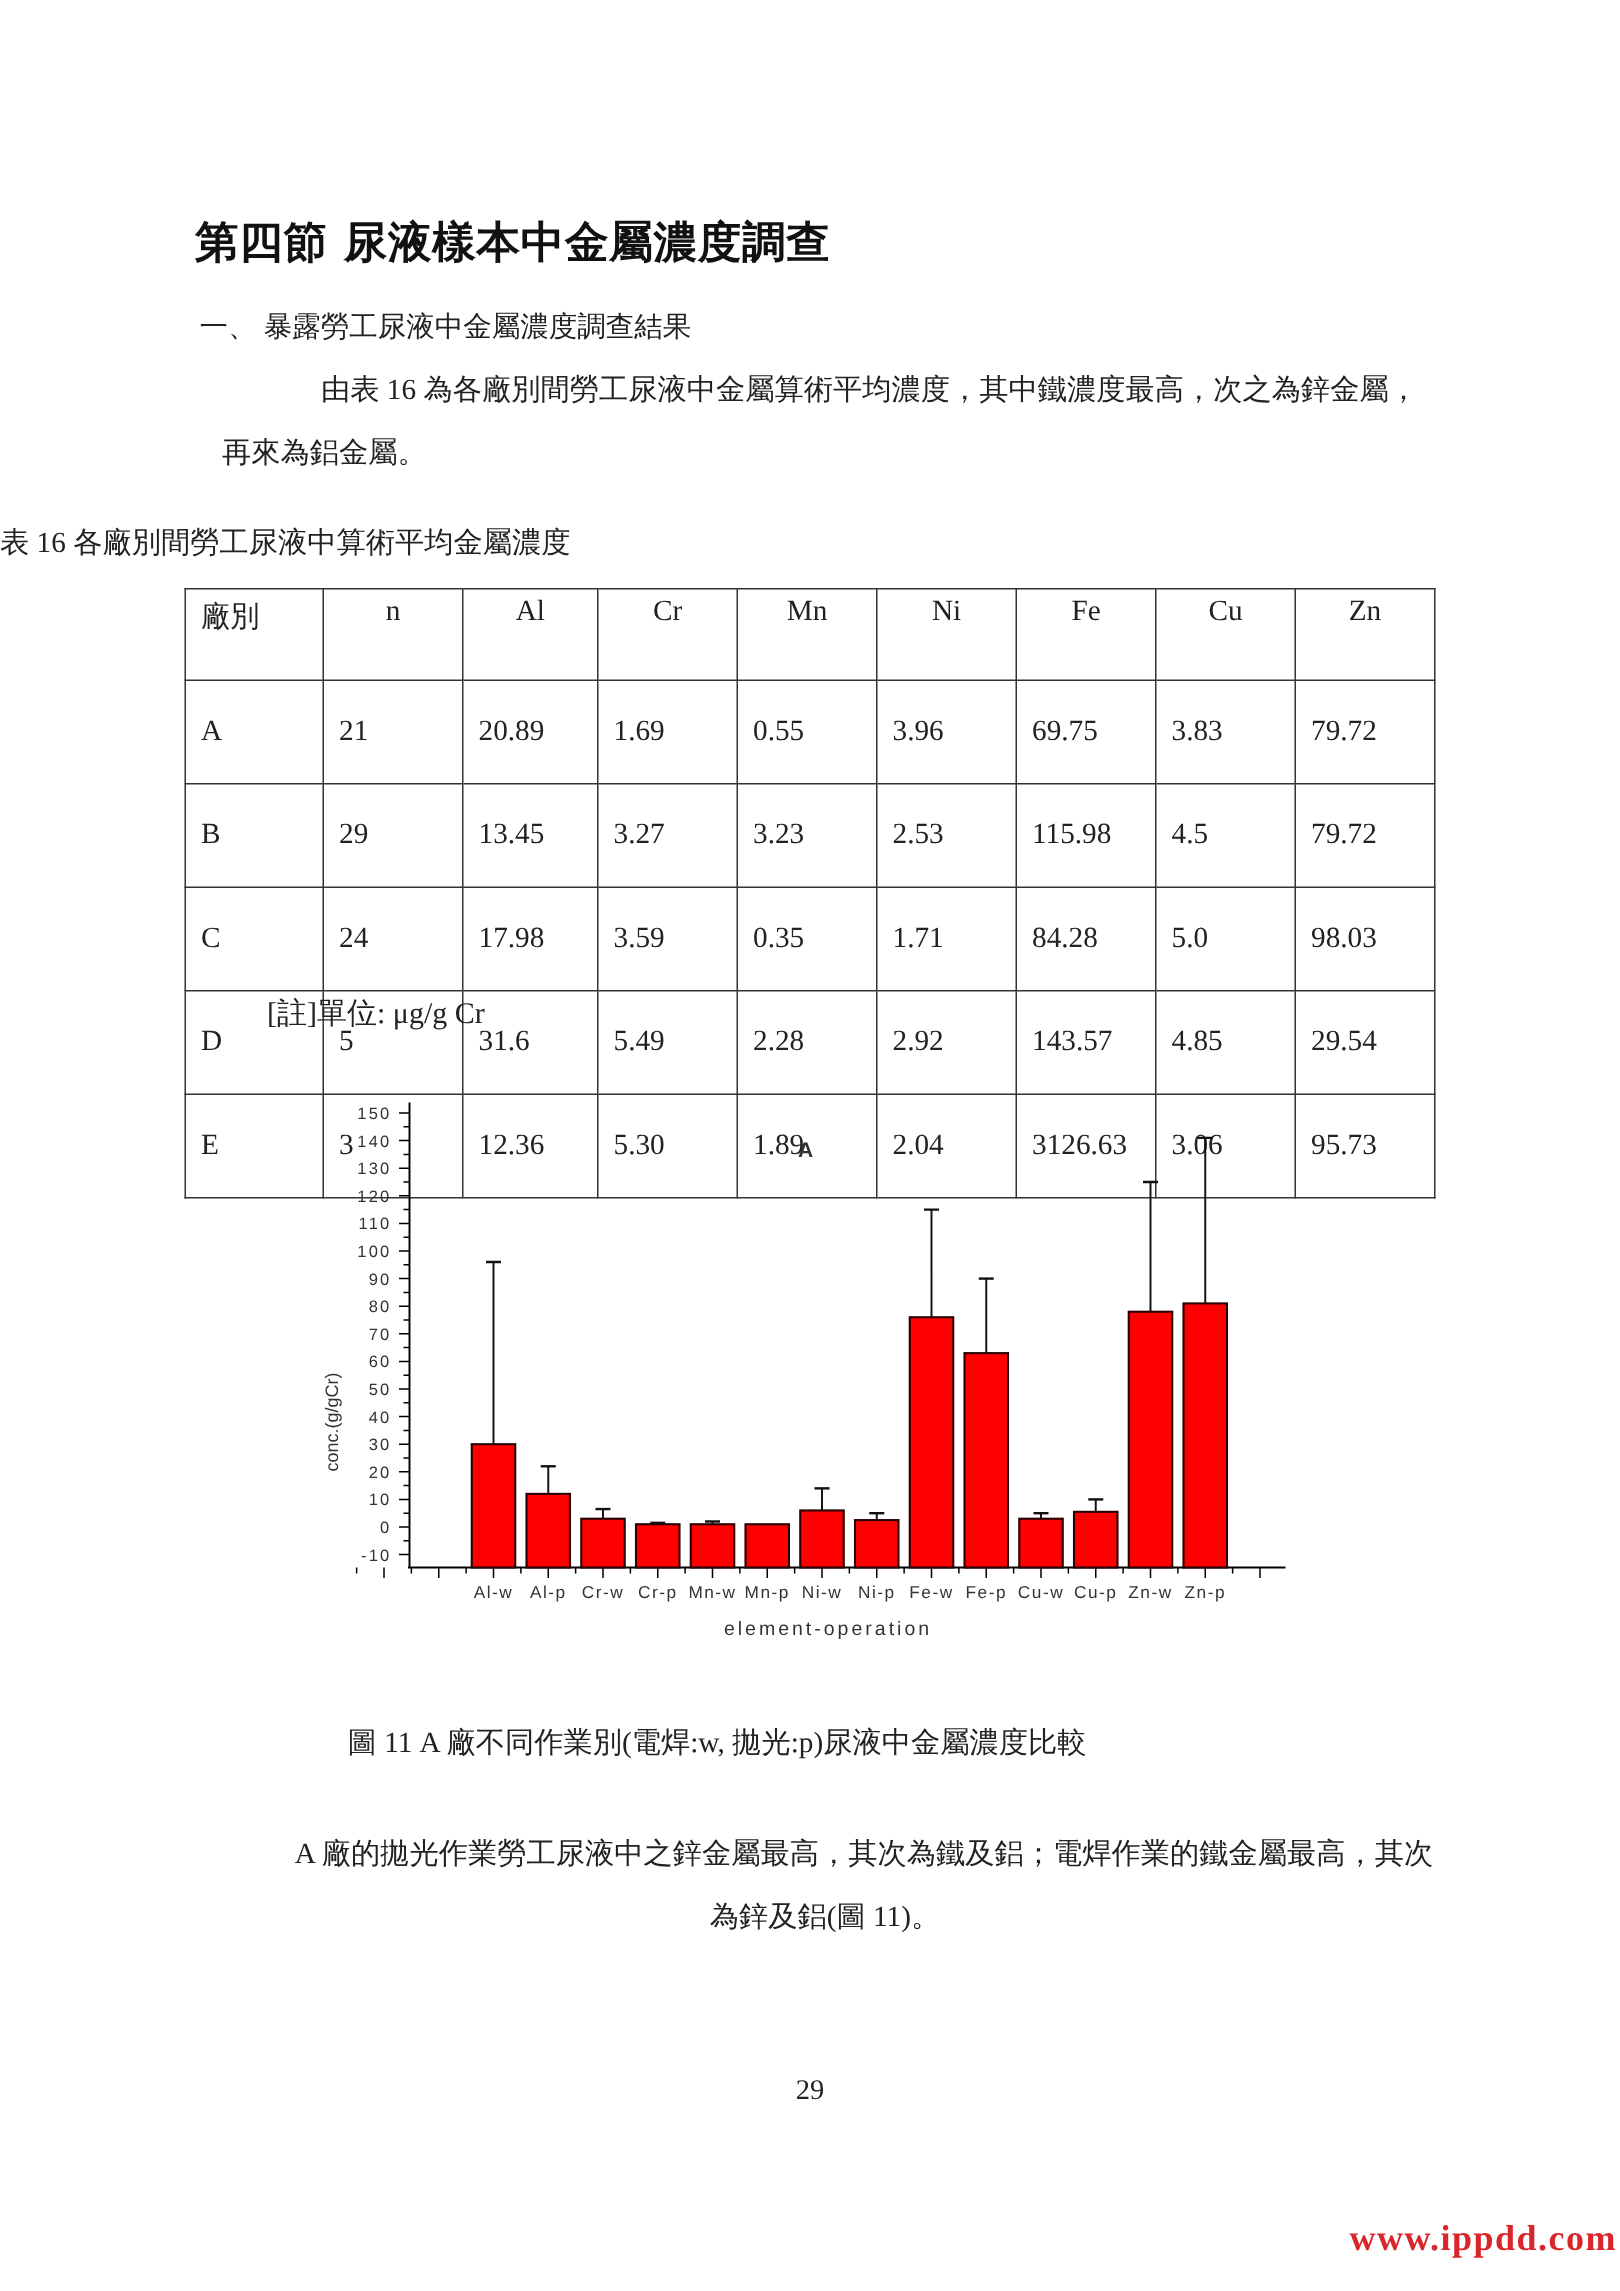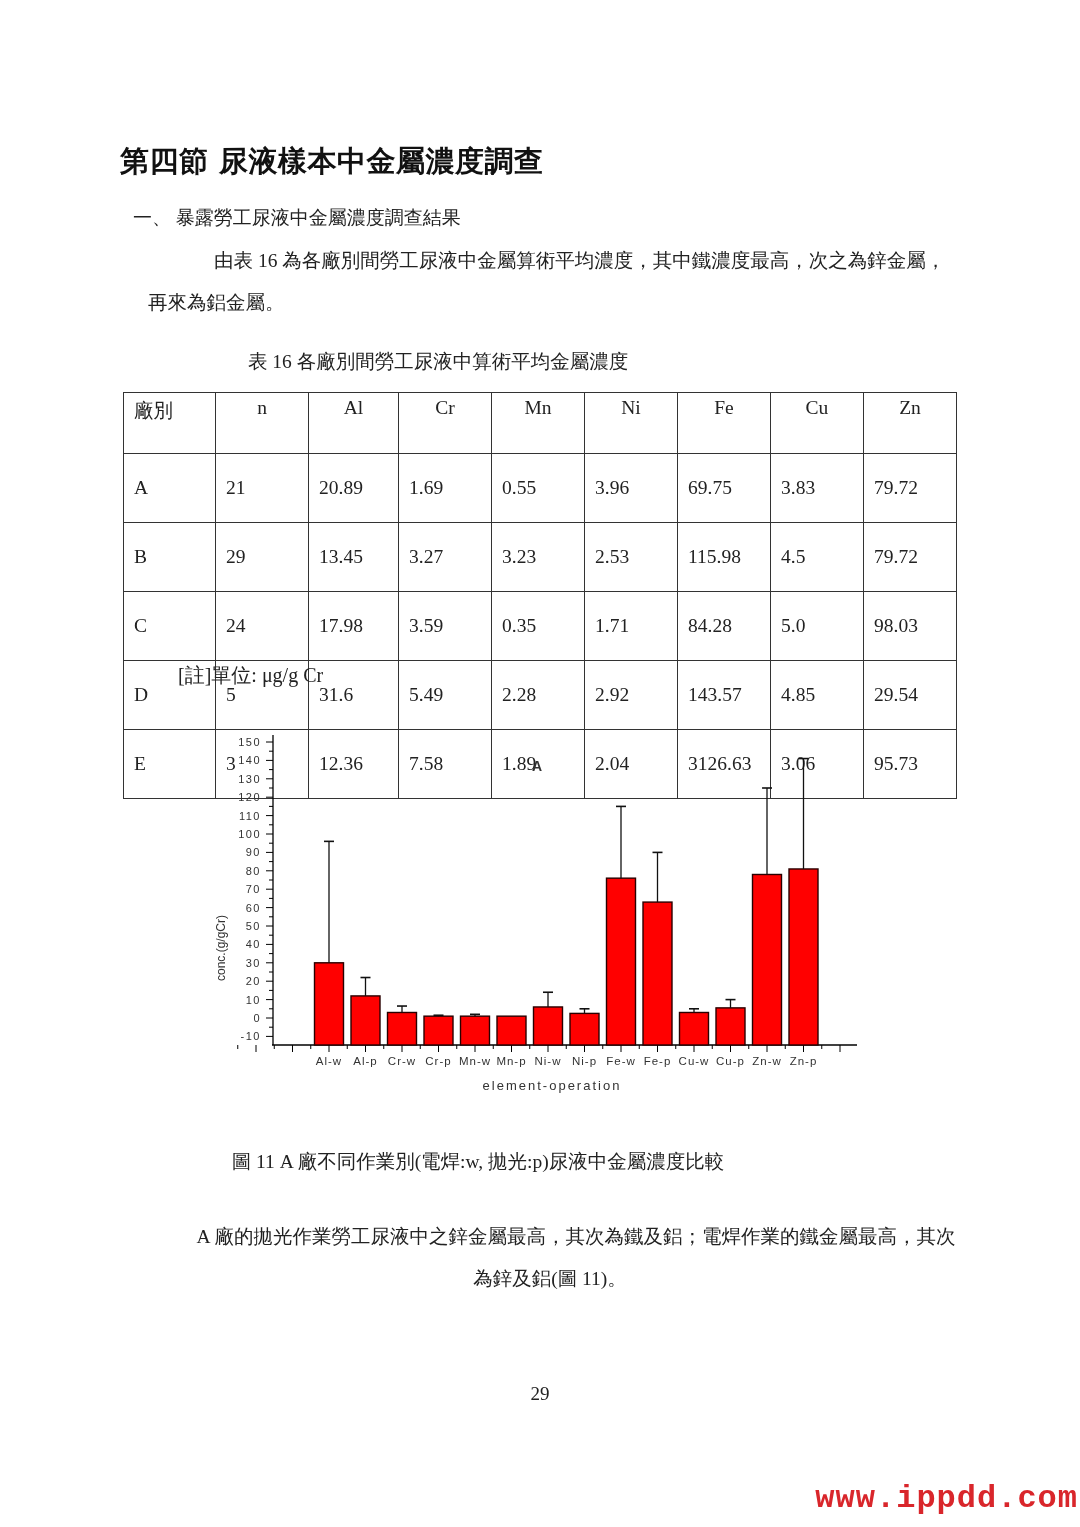--- a/index.html
+++ b/index.html
@@ -1,41 +1,41 @@
 <!DOCTYPE html>
 <html><head>
 <meta charset="utf-8">
 <style>
   html, body { margin: 0; padding: 0; background: #ffffff; }
   body { width: 1080px; height: 1527px; position: relative; overflow: hidden;
          font-family: "Liberation Serif", "DejaVu Serif", serif; color: #222; }
   .abs { position: absolute; }
 
-  .section-title { left: 120px; top: 142px; font-size: 29px; font-weight: bold;
+  .section-title { left: 130px; top: 142px; font-size: 29px; font-weight: bold;
                    font-family: "DejaVu Sans", "Liberation Sans", sans-serif; color: #111; letter-spacing: 0.5px; }
   .subhead { left: 133px; top: 205px; font-size: 19px; }
   .para { font-size: 19.5px; line-height: 42px; margin-left: 15px; }
   .para1 { left: 133px; top: 240px; width: 810px; text-indent: 66px; }
 
-  .table-caption { left: 0; width: 876px; top: 348px; text-align: center; font-size: 19.5px; }
+  .table-caption { left: 0; width: 876px; top: 348px; text-align: left; font-size: 19.5px; }
 
   table.data { position: absolute; left: 123px; top: 392px; border-collapse: collapse;
                font-size: 19.5px; }
   table.data td, table.data th { border: 1.5px solid #333; height: 36px; padding: 16px 10px;
                font-weight: normal; vertical-align: middle; text-align: left; }
   table.data thead th { height: 40px; vertical-align: top; padding-top: 4px; text-align: center; }
   table.data thead th:first-child { text-align: left; }
   .note { left: 178px; top: 662px; font-size: 20px; }
 
   svg.chart { position: absolute; left: 195px; top: 725px; }
   .fig-caption { left: 0; width: 956px; top: 1148px; text-align: center; font-size: 19.5px; }
   .para2 { left: 125px; top: 1216px; width: 820px; text-indent: 52px; text-align: center; }
   .page-number { left: 0; width: 1080px; top: 1383px; text-align: center; font-size: 19px; }
-  .watermark { right: 0; top: 1480px; font-family: Liberation Mono, monospace;
-               font-size: 32px; font-weight: bold; color: #d9262b; letter-spacing: 1px; padding-right: 2px; }
+  .watermark { right: 0; top: 1480px; font-family: Liberation Serif, serif;
+               font-size: 24px; font-weight: bold; color: #d9262b; letter-spacing: 1px; padding-right: 2px; }
 </style>
 </head>
 <body>
 
 <div class="abs section-title">第四節  尿液樣本中金屬濃度調查</div>
 <div class="abs subhead">一、 暴露勞工尿液中金屬濃度調查結果</div>
 <div class="abs para para1">由表 16  為各廠別間勞工尿液中金屬算術平均濃度，其中鐵濃度最高，次之為鋅金屬，再來為鋁金屬。</div>
 
 <div class="abs table-caption">表 16  各廠別間勞工尿液中算術平均金屬濃度</div>
 
@@ -106,21 +106,21 @@
         <td>2.28</td>
         <td>2.92</td>
         <td>143.57</td>
         <td>4.85</td>
         <td>29.54</td>
       </tr>
       <tr>
         <td>E</td>
         <td>3</td>
         <td>12.36</td>
-        <td>7.58</td>
+        <td>5.30</td>
         <td>1.89</td>
         <td>2.04</td>
         <td>3126.63</td>
         <td>3.06</td>
         <td>95.73</td>
       </tr>
     </tbody>
 </table>
 <div class="abs note">[註]單位: μg/g Cr</div>
 

